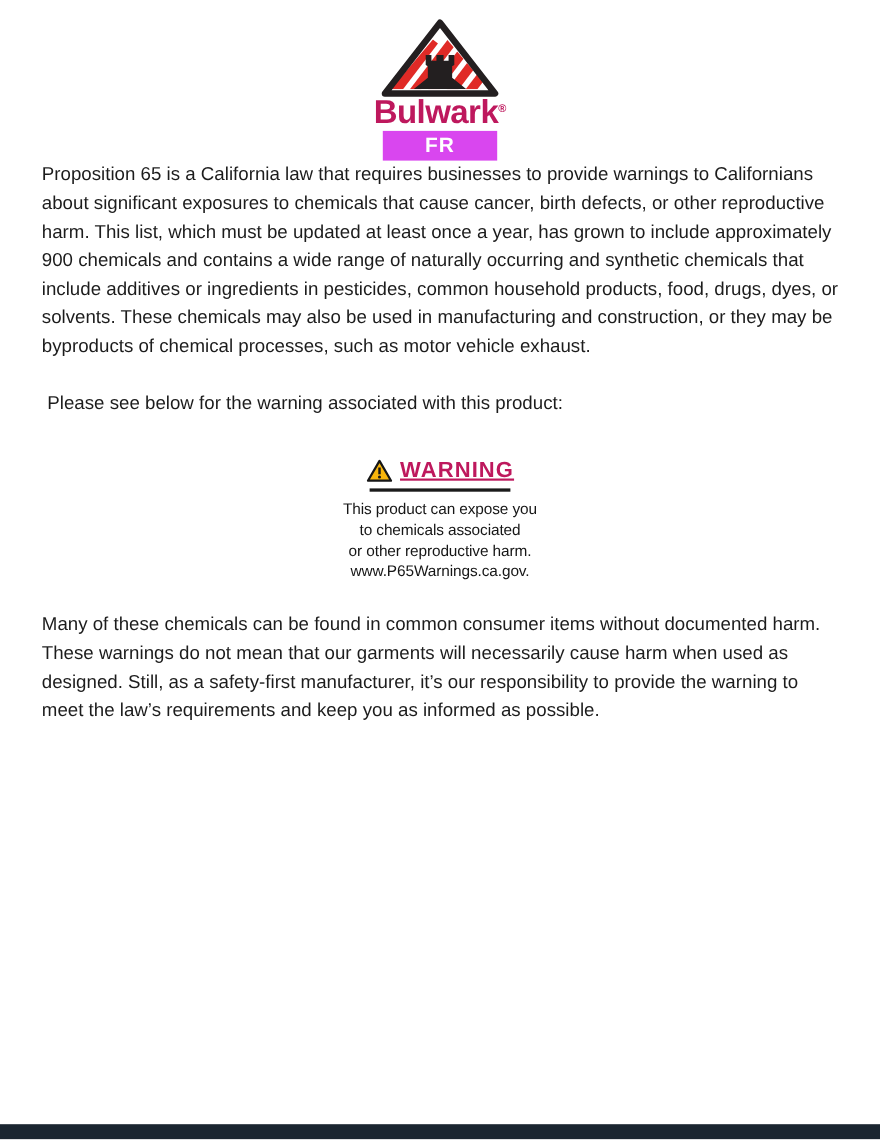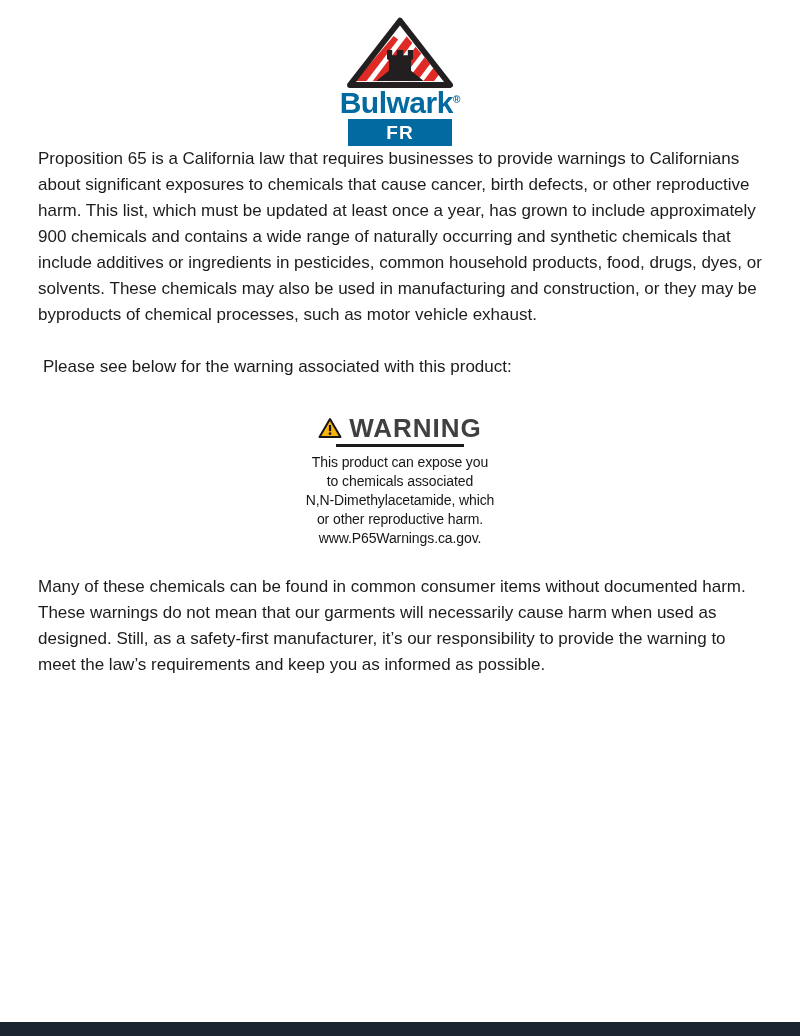--- a/index.html
+++ b/index.html
@@ -11,21 +11,21 @@
     font-family:"Liberation Sans", sans-serif;
     color:#1c1c1c;
   }
   
   .logo-wrap { padding-top:16px; text-align:center; }
   .logo-svg { display:block; margin:0 auto; width:130px; height:75px; }
   .brand-line {
     margin-top:-4px;
     font-size:30px; line-height:26px;
     font-weight:800; letter-spacing:-0.5px;
-    color:#0369a1;
+    color:#be185d;
   }
   .brand-line sup { font-size:10px; font-weight:700; vertical-align:10px; letter-spacing:0; }
   .fr-box {
     margin:3px auto 0 auto;
     width:104px; height:27px;
     display:flex; align-items:center; justify-content:center;
     font-size:19px; font-weight:800; letter-spacing:1px;
     color:#ffffff;
   }
   
@@ -41,21 +41,21 @@
   .warning-label {
     width:280px; margin:36px auto 0 auto;
     text-align:center;
     color:#161616;
   }
   .warning-head {
     display:flex; align-items:center; justify-content:center;
     gap:7px; line-height:24px;
   }
   .warning-head .w-title {
-    font-size:26px; font-weight:800; letter-spacing:1px; color:#404040;
+    font-size:20px; font-weight:800; letter-spacing:1px; color:#be185d;text-decoration:underline;
   }
   .warning-underline {
     width:128px; height:3px; background:#1a1a1a; margin:4px auto 6px auto;
   }
   .warning-body div {
     font-size:14px; font-weight:400; line-height:19px; letter-spacing:-0.1px;
   }
   
   .footer-bar {
     position:absolute; left:0; bottom:0;
@@ -85,21 +85,21 @@
         <line x1="138" y1="108" x2="196" y2="32"></line>
       </g>
 
       <path fill="#231f20" d="
         M80,52 L88,52 L88,60 L95,60 L95,52 L105,52 L105,60 L112,60 L112,52 L120,52
         L120,66 L117,68 L117,84 L137,100 L63,100 L83,84 L83,68 L80,66 Z" clip-path="url(#triClip)"></path>
 
       <polygon points="100,7 177,106 23,106" fill="none" stroke="#231f20" stroke-width="9" stroke-linejoin="round"></polygon>
     </svg>
     <div class="brand-line"><span>Bulwark</span><sup>®</sup></div>
-    <div class="fr-box" style="background:#0369a1">
+    <div class="fr-box" style="background:#d946ef">
       <span>FR</span>
     </div>
   </div>
 
   <div class="content">
     <p>Proposition 65 is a California law that requires businesses to provide warnings to Californians about significant exposures to chemicals that cause cancer, birth defects, or other reproductive harm. This list, which must be updated at least once a year, has grown to include approximately 900 chemicals and contains a wide range of naturally occurring and synthetic chemicals that include additives or ingredients in pesticides, common household products, food, drugs, dyes, or solvents. These chemicals may also be used in manufacturing and construction, or they may be byproducts of chemical processes, such as motor vehicle exhaust.</p>
     <p class="indent">Please see below for the warning associated with this product:</p>
   </div>
 
   <div class="warning-label">
@@ -108,21 +108,20 @@
         <path d="M12 2 L22.5 20 L1.5 20 Z" fill="#f7b50c" stroke="#161616" stroke-width="2" stroke-linejoin="round"></path>
         <rect x="10.9" y="8" width="2.2" height="6.2" fill="#161616"></rect>
         <circle cx="12" cy="16.7" r="1.4" fill="#161616"></circle>
       </svg>
       <span class="w-title">WARNING</span>
     </div>
     <div class="warning-underline"></div>
     <div class="warning-body">
       <div>This product can expose you</div>
       <div>to chemicals associated</div>
-      <div>N,N-Dimethylacetamide, which</div>
       <div>or other reproductive harm.</div>
       <div>www.P65Warnings.ca.gov.</div>
     </div>
   </div>
 
   <div class="content">
     <p style="margin-top:26px">Many of these chemicals can be found in common consumer items without documented harm. These warnings do not mean that our garments will necessarily cause harm when used as designed. Still, as a safety-first manufacturer, it’s our responsibility to provide the warning to meet the law’s requirements and keep you as informed as possible.</p>
   </div>
 
   <div class="footer-bar"></div>

